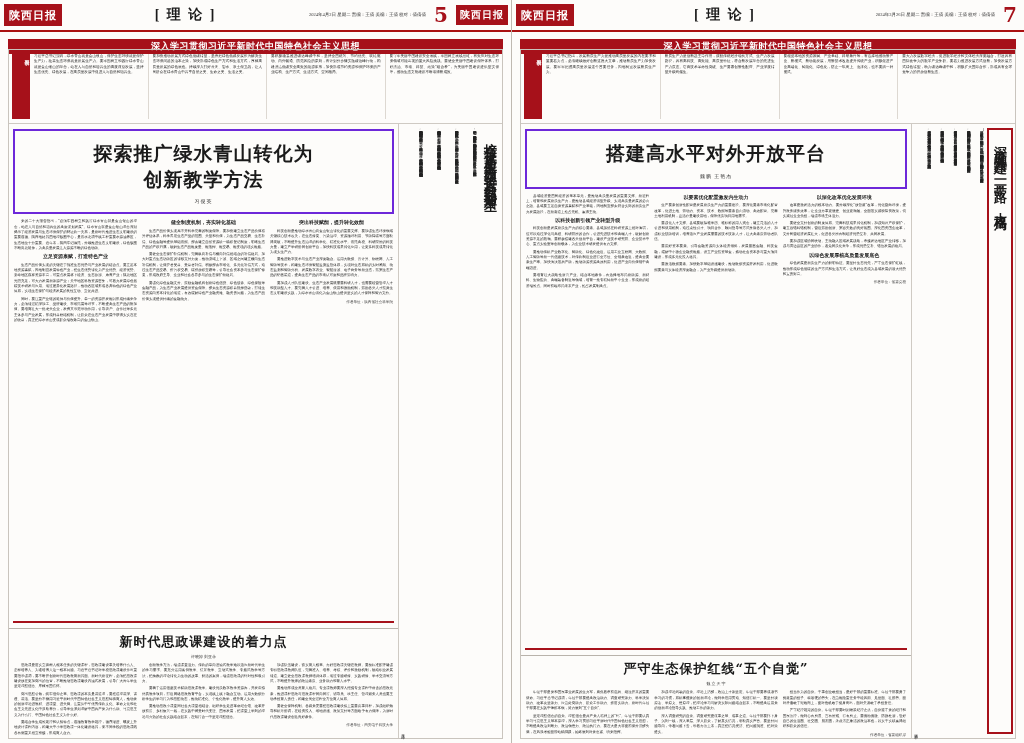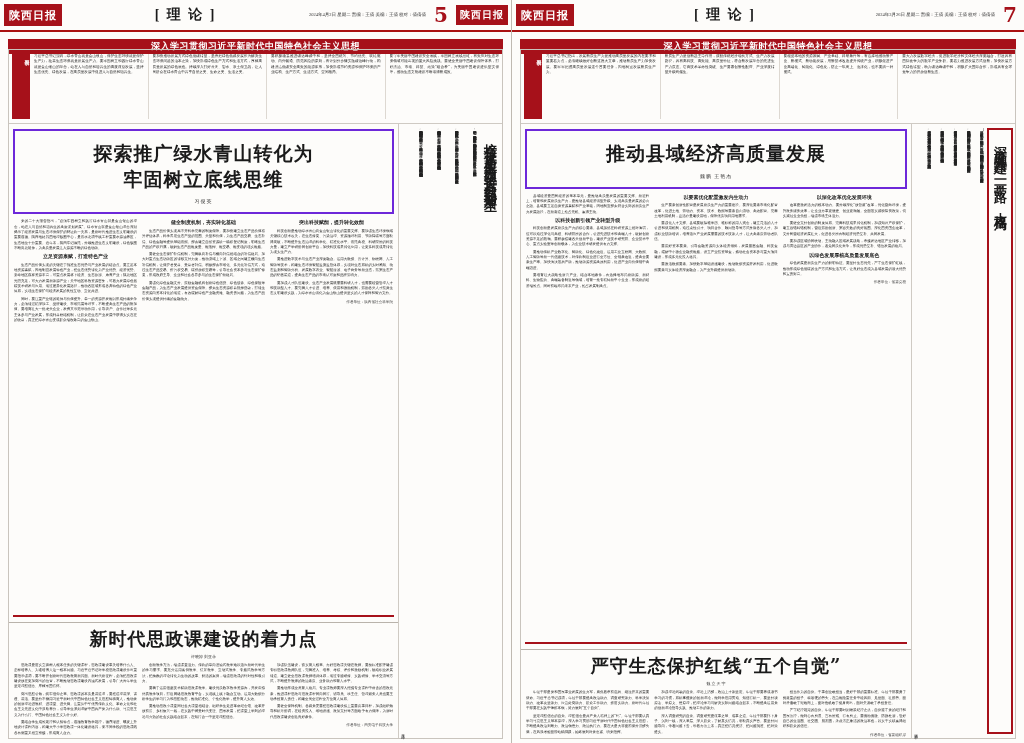--- a/index.html
+++ b/index.html
@@ -114,21 +114,21 @@
   }
   .vbyline{
     writing-mode:vertical-rl;font-size:3.6px;color:#444;letter-spacing:1px;
     align-self:flex-end;
   }
   
   .lower{
     border-top:1px solid #b9b3ab;margin-top:3px;padding-top:4px;
   }
   .lower-head{
-    text-align:center;font-size:18px;font-weight:bold;letter-spacing:1px;
+    text-align:center;font-size:13px;font-weight:bold;letter-spacing:1px;
     font-family:"DejaVu Serif", serif;
   }
   .lower-by{text-align:center;font-size:4px;color:#444;margin-top:3px;}
   .lower-cols{display:flex;gap:5px;padding:4px 5px 0 5px;}
   .hr-red{height:2px;background:#a6111a;margin:2px 4px;}
 </style>
 </head>
 <body>
 
 <div class="spread">
@@ -162,21 +162,21 @@
           <div class="qcol">要积极稳妥推进碳达峰碳中和，坚持全国统筹、节约优先、双轮驱动、内外畅通、防范风险的原则，有计划分步骤实施碳达峰行动，构建清洁低碳安全高效的能源体系，加快形成节约资源和保护环境的产业结构、生产方式、生活方式、空间格局。</div>
           <div class="qsep"></div>
           <div class="qcol">要守牢美丽中国建设安全底线，牢固树立底线思维，有效应对生态环境领域可能出现的重大风险挑战。要健全美丽中国建设保障体系，打好法治、市场、科技、政策“组合拳”，为美丽中国建设提供坚实保障，推动生态文明建设不断取得新成效。</div>
         </div>
 
         <div class="article-area">
           <div class="art-main">
 
             <div class="headblock">
               <div class="headline">探索推广绿水青山转化为</div>
-              <div class="headline">牢固树立底线思维</div>
+              <div class="headline">创新教学方法</div>
               <div class="byline">习俊英</div>
             </div>
 
             <div class="art-cols">
               <div class="tcol">
                 <p>党的二十大报告指出，“必须牢固树立和践行绿水青山就是金山银山的理念，站在人与自然和谐共生的高度谋划发展”。绿水青山就是金山银山理念深刻揭示了经济发展与生态环境保护的辩证统一关系，是新时代推进生态文明建设的重要遵循。陕西地处我国地理版图中心，是南水北调中线工程重要水源涵养区，生态地位十分重要。近年来，陕西牢记嘱托，持续推进生态文明建设，绿色版图不断向北延伸，为高质量发展注入源源不断的绿色动能。</p>
                 <p class="subhead">立足资源禀赋，打造特色产业</p>
                 <p>生态产品价值实现的关键在于找准生态优势与产业发展的结合点。要立足本地资源禀赋，因地制宜发展特色产业，把生态优势转化为产业优势、经济优势。秦岭地区森林资源丰富，可重点发展林下经济、生态旅游、康养产业；陕北地区光照充足，可大力发展新能源产业；关中地区科教资源密集，可着力发展绿色低碳技术研发与应用。通过差异化发展路径，推动各区域形成各具特色的绿色产业体系，实现生态保护与经济发展的良性互动、互促共进。</p>
                 <p>同时，要注重产业链的延伸与价值提升。单一的资源开发难以形成持续竞争力，必须通过精深加工、品牌建设、市场拓展等环节，不断提高生态产品的附加值。要培育壮大一批龙头企业，发挥其示范带动作用，引导农户、合作社等多元主体参与产业发展，形成利益联结机制，让群众在生态产业发展中获得实实在在的收益，真正把绿水青山变成群众增收致富的金山银山。</p>
               </div>
@@ -263,21 +263,21 @@
           <div class="qsep"></div>
           <div class="qcol">要根据本地的资源禀赋、产业基础、科研条件等，有选择地推动新产业、新模式、新动能发展，用新技术改造提升传统产业，积极促进产业高端化、智能化、绿色化，防止一哄而上、泡沫化，也不要搞一种模式。</div>
           <div class="qsep"></div>
           <div class="qcol">要大力发展数字经济，促进数字经济和实体经济深度融合，打造具有国际竞争力的数字产业集群。要着力推进发展方式创新，加快发展方式绿色转型，助力碳达峰碳中和，积极扩大国际合作，形成具有全球竞争力的开放创新生态。</div>
         </div>
 
         <div class="article-area">
           <div class="art-main">
 
             <div class="headblock">
-              <div class="headline">推动县域经济高质量发展</div>
+              <div class="headline">搭建高水平对外开放平台</div>
               <div class="byline">魏鹏  王艳杰</div>
             </div>
 
             <div class="art-cols">
               <div class="tcol">
                 <p>县域经济是国民经济的基本单元，是推动高质量发展的重要支撑。新征程上，培育和发展新质生产力，是推动县域经济转型升级、实现高质量发展的必由之路。县域要立足自身资源禀赋和产业基础，因地制宜探索符合实际的新质生产力发展路径，在新赛道上抢占先机、赢得主动。</p>
                 <p class="subhead">以科技创新引领产业转型升级</p>
                 <p>科技创新是发展新质生产力的核心要素。县域虽然在科研资源上相对薄弱，但可以通过深化与高校、科研院所的合作，引进先进技术和高端人才，破解创新资源不足的瓶颈。要积极搭建各类创新平台，建设产业技术研究院、企业技术中心、重点实验室等创新载体，为企业技术研发提供有力支撑。</p>
                 <p>要推动传统产业数字化、智能化、绿色化改造。运用工业互联网、大数据、人工智能等新一代信息技术，对传统制造业进行全方位、全链条改造，提高全要素生产率。加快淘汰落后产能，推动能源资源高效利用，促进产业向价值链中高端迈进。</p>
                 <p>要培育壮大战略性新兴产业。结合本地条件，有选择地布局新能源、新材料、生物医药、高端装备制造等领域，培育一批专精特新中小企业，形成新的经济增长点。同时前瞻布局未来产业，抢占发展制高点。</p>

